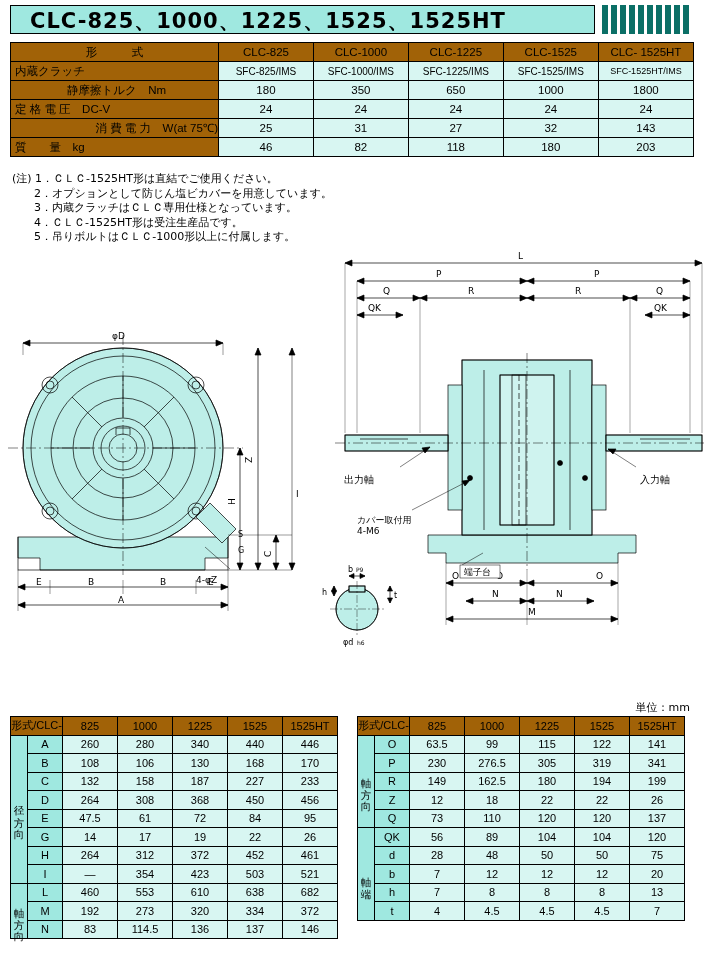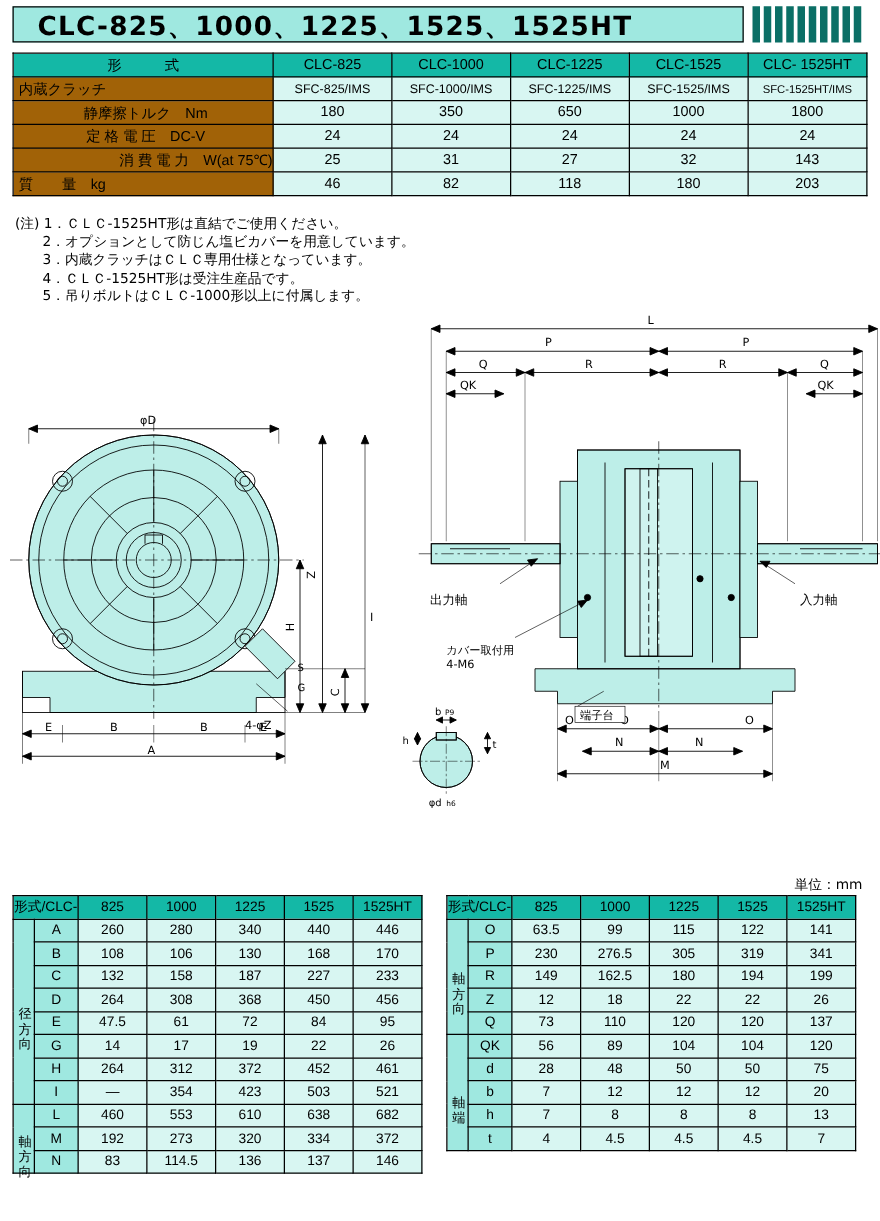--- a/index.html
+++ b/index.html
@@ -40,21 +40,21 @@
   .tbl td,.tbl th{
     border:1px solid #000;
     text-align:center;
     font-size:11px;
     padding:0;
     height:17px;
     background:#d8f6f2;
     font-weight:normal;
     white-space:nowrap;
   }
-  .tbl .hdr{background:#14b8a6;}
+  .tbl .hdr{background:#a16207;}
   .tbl .lbl{background:#a16207;text-align:center;}
 
   
   .spec{
     position:absolute;left:10px;top:42px;width:684px;
   }
   .spec td{height:18px;font-size:11.5px;}
   .spec .c0{width:206px;text-align:center;}
   .spec .cc{width:95px;}
 
@@ -136,21 +136,21 @@
     </tr>
     <tr>
       <td class="c0 lbl" style="text-align:center;padding-left:4px">静摩擦トルク　Nm</td>
       <td class="cc">180</td>
       <td class="cc">350</td>
       <td class="cc">650</td>
       <td class="cc">1000</td>
       <td class="cc">1800</td>
     </tr>
     <tr>
-      <td class="c0 lbl" style="text-align:center;padding-left:4px">定 格 電 圧　DC-V</td>
+      <td class="c0 lbl" style="text-align:left;padding-left:4px">定 格 電 圧　DC-V</td>
       <td class="cc">24</td>
       <td class="cc">24</td>
       <td class="cc">24</td>
       <td class="cc">24</td>
       <td class="cc">24</td>
     </tr>
     <tr>
       <td class="c0 lbl" style="text-align:right;padding-left:4px">消 費 電 力　W(at 75℃)</td>
       <td class="cc">25</td>
       <td class="cc">31</td>

